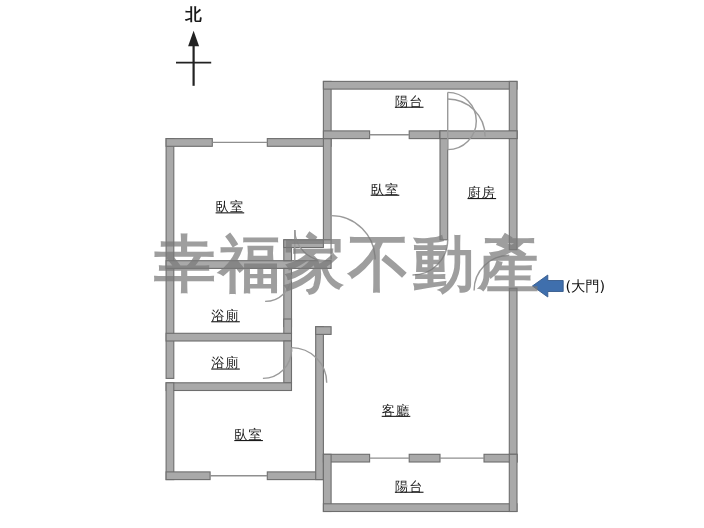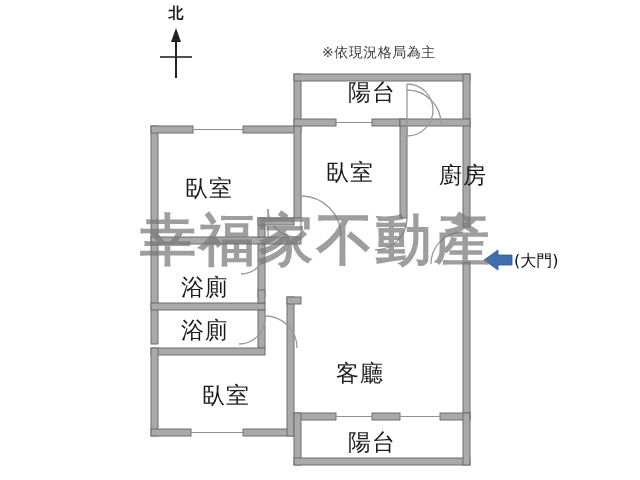--- a/index.html
+++ b/index.html
@@ -26,38 +26,39 @@
   }
   .lbl {
     position: absolute;
     font-family: "DejaVu Sans", "Liberation Sans", sans-serif;
     color: #1a1a1a;
     white-space: nowrap;
     line-height: 1;
     user-select: none;
   }
   .room-label {
-    font-size: 23px;
+    font-size: 12px;
     letter-spacing: 1px;
     font-weight: 500;
     transform: translate(-50%, -50%);
+    text-decoration: underline;
   }
   .note-label {
     font-size: 14px;
     color: #3a3a3a;
     letter-spacing: 0.5px;
   }
   .north-label {
     font-size: 15px;
     font-weight: bold;
     color: #1a1a1a;
     transform: translate(-50%, 0);
   }
   .door-label {
-    font-size: 16px;
+    font-size: 13px;
     color: #111111;
     transform: translate(0, -50%);
   }
   #watermark {
     position: absolute;
     left: 140px;
     top: 210px;
     width: 350px;
     height: 62px;
     display: flex;
@@ -164,29 +165,28 @@
 
     <g stroke="#222222" stroke-width="2" fill="#222222">
       <line x1="176" y1="32" x2="176" y2="78"></line>
       <polygon points="176,28 171,42 181,42" stroke="none"></polygon>
       <line x1="160" y1="57" x2="192" y2="57" stroke-width="1.6"></line>
     </g>
   </svg>
 
   <div class="lbl north-label" style="left:176px; top:6px;">北</div>
 
-  <div class="lbl note-label" style="left:322px; top:45px;">※依現況格局為主</div>
 
   <div class="lbl room-label" style="left:372px; top:92px;">陽台</div>
 
   <div class="lbl room-label" style="left:209px; top:188px;">臥室</div>
 
   <div class="lbl room-label" style="left:350px; top:172px;">臥室</div>
 
-  <div class="lbl room-label" style="left:463px; top:175px;">廚房</div>
+  <div class="lbl room-label" style="left:438px; top:175px;">廚房</div>
 
   <div class="lbl room-label" style="left:205px; top:287px;">浴廁</div>
 
   <div class="lbl room-label" style="left:205px; top:330px;">浴廁</div>
 
   <div class="lbl room-label" style="left:226px; top:395px;">臥室</div>
 
   <div class="lbl room-label" style="left:360px; top:373px;">客廳</div>
 
   <div class="lbl room-label" style="left:372px; top:442px;">陽台</div>

